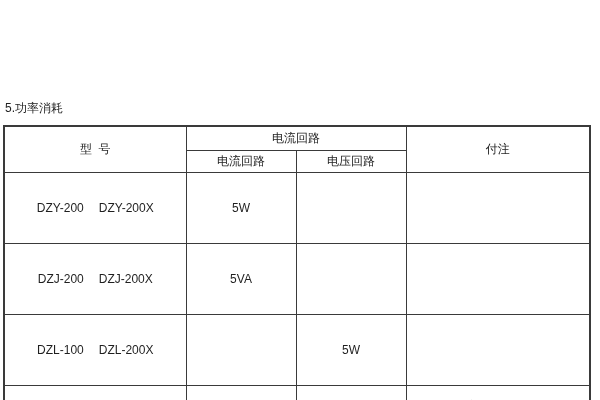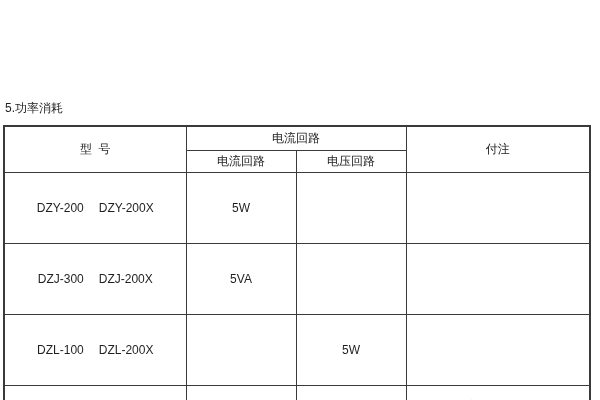--- a/index.html
+++ b/index.html
@@ -101,21 +101,21 @@
             <span>DZY-200X</span>
           </div>
         </td>
         <td>5W</td>
         <td></td>
         <td></td>
       </tr>
       <tr class="data-row">
         <td>
           <div class="model-pair">
-            <span>DZJ-300</span>
+            <span>DZJ-200</span>
             <span>DZJ-200X</span>
           </div>
         </td>
         <td>5VA</td>
         <td></td>
         <td></td>
       </tr>
       <tr class="data-row">
         <td>
           <div class="model-pair">

